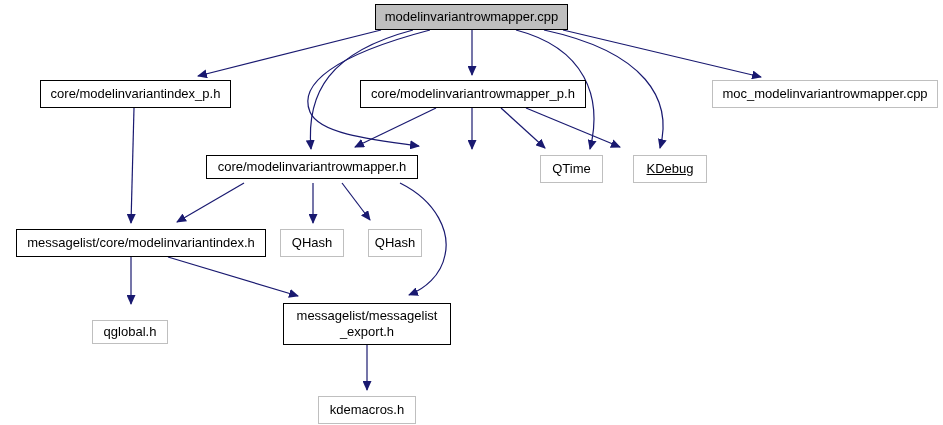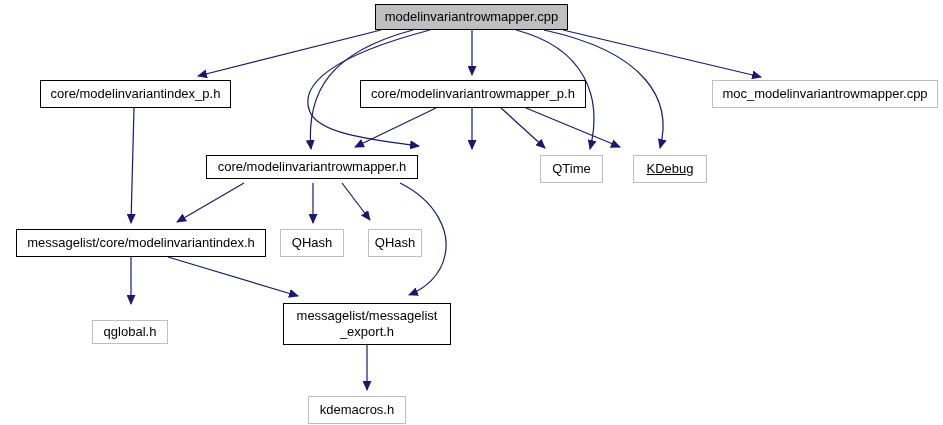--- a/index.html
+++ b/index.html
@@ -64,15 +64,15 @@
 
   <div class="node external" style="left:280px;top:229px;width:64px;height:28px;">QHash</div>
 
   <div class="node external" style="left:368px;top:229px;width:54px;height:28px;">QHash</div>
 
   <div class="node external" style="left:92px;top:320px;width:76px;height:24px;">qglobal.h</div>
 
   <div class="node" style="left:283px;top:303px;width:168px;height:42px;">messagelist/messagelist
 _export.h</div>
 
-  <div class="node external" style="left:308px;top:396px;width:98px;height:28px;">kdemacros.h</div>
+  <div class="node external" style="left:318px;top:396px;width:98px;height:28px;">kdemacros.h</div>
 
 </div>
 
 </body></html>

